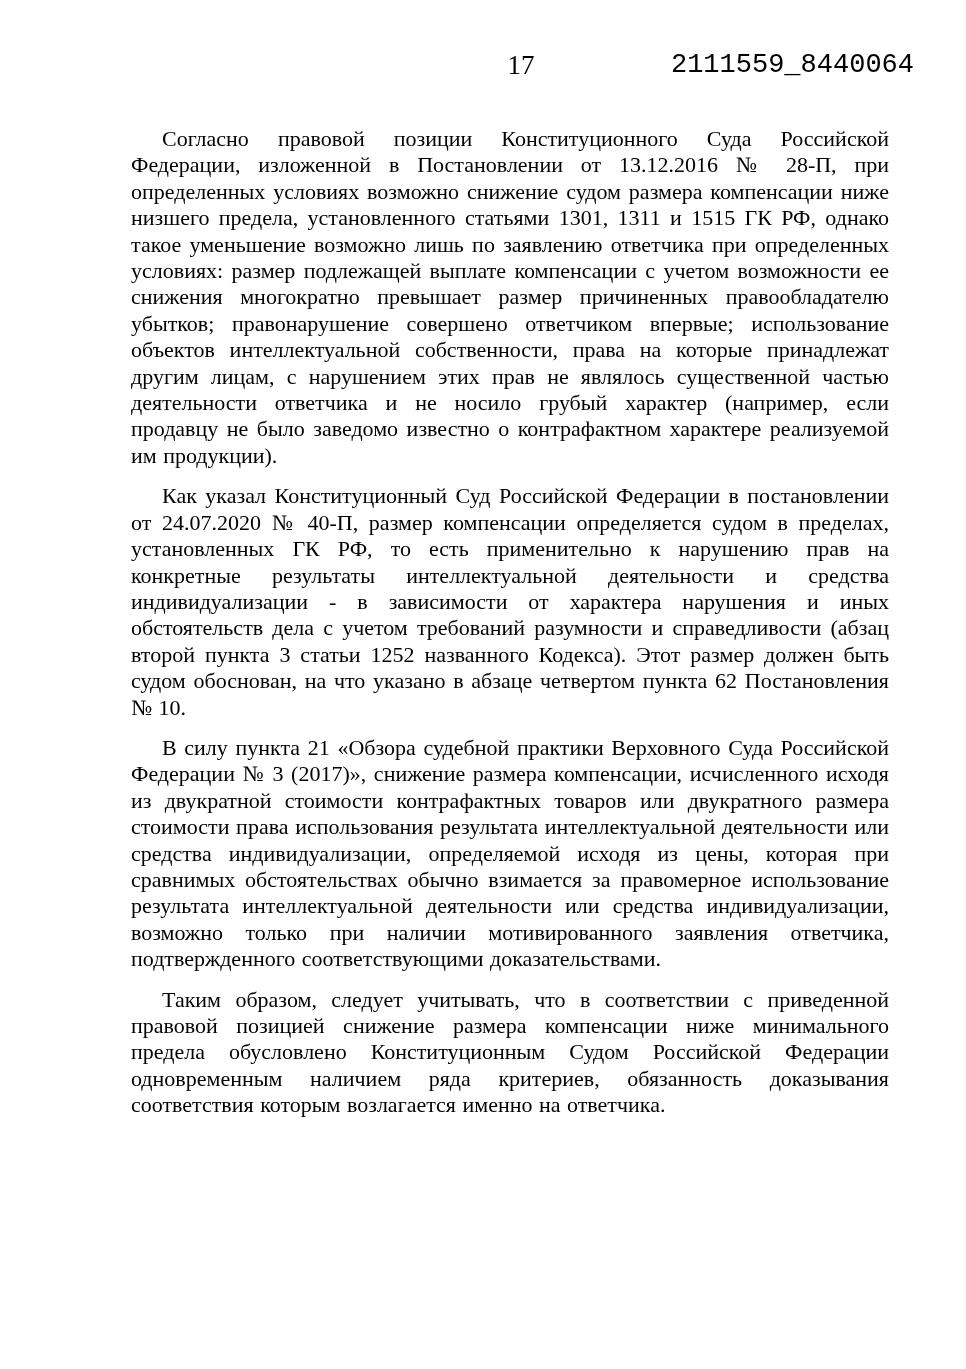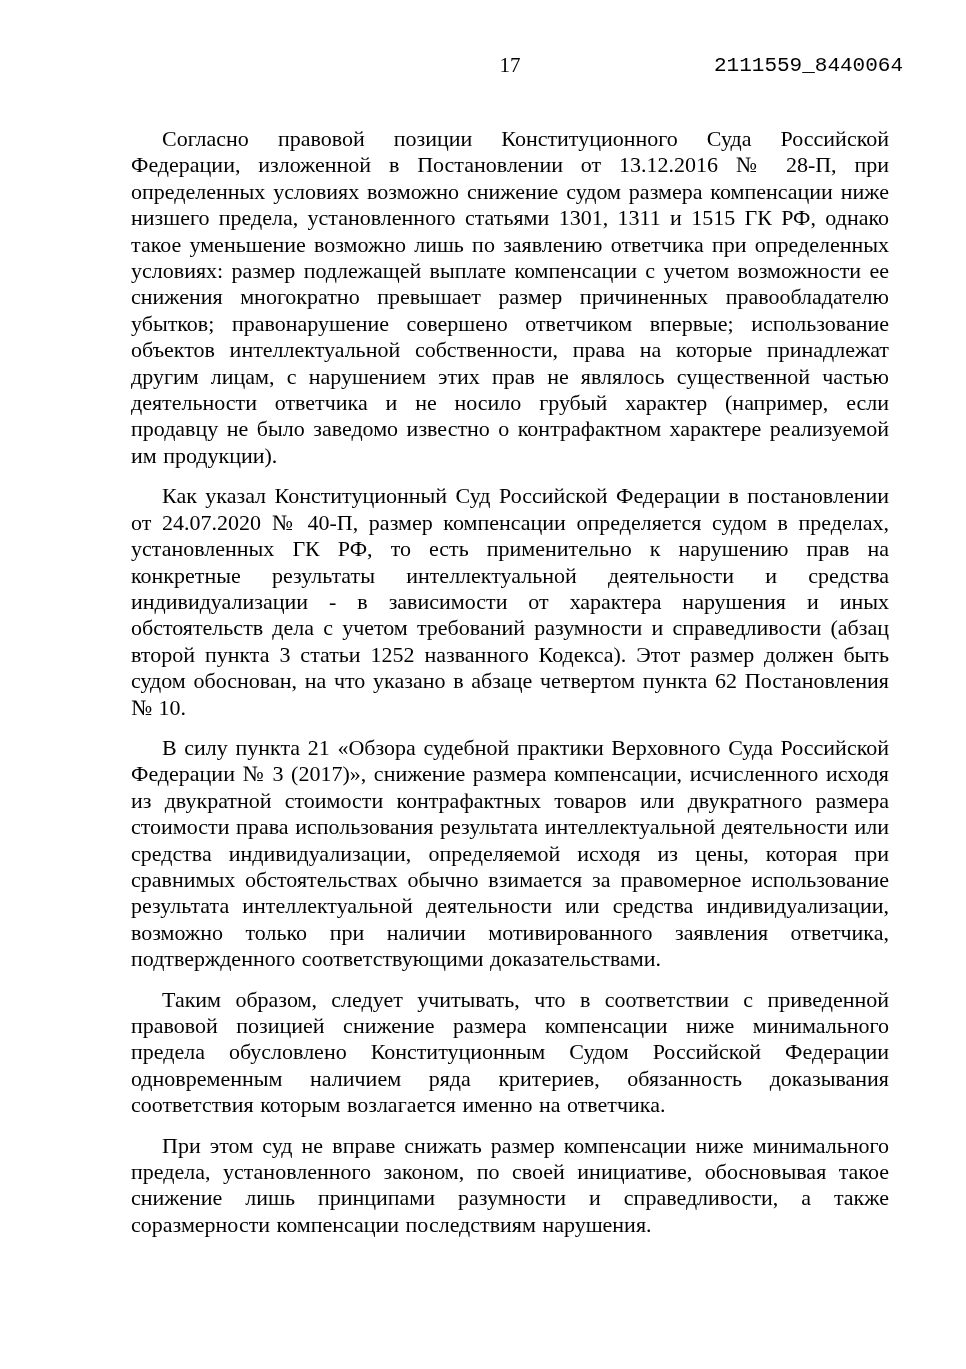--- a/index.html
+++ b/index.html
@@ -12,24 +12,24 @@
     width: 966px;
     height: 1369px;
     background: #ffffff;
     overflow: hidden;
     font-family: "Liberation Serif", "DejaVu Serif", serif;
     color: #000000;
   }
   .page-header {
     position: absolute;
     top: 52px;
-    left: 117px;
+    left: 128px;
     width: 786px;
     height: 27px;
-    font-size: 21px;
+    font-size: 27px;
     line-height: 27px;
   }
   .page-num {
     position: absolute;
     left: 0;
     right: 0;
     text-align: center;
   }
   .doc-num {
     position: absolute;
@@ -63,16 +63,15 @@
   <div class="page-header">
     <span class="page-num">17</span>
     <span class="doc-num">2111559_8440064</span>
   </div>
 
   <div class="content">
     <p>Согласно правовой позиции Конституционного Суда Российской Федерации, изложенной в Постановлении от 13.12.2016 № 28-П, при определенных условиях возможно снижение судом размера компенсации ниже низшего предела, установленного статьями 1301, 1311 и 1515 ГК РФ, однако такое уменьшение возможно лишь по заявлению ответчика при определенных условиях: размер подлежащей выплате компенсации с учетом возможности ее снижения многократно превышает размер причиненных правообладателю убытков; правонарушение совершено ответчиком впервые; использование объектов интеллектуальной собственности, права на которые принадлежат другим лицам, с нарушением этих прав не являлось существенной частью деятельности ответчика и не носило грубый характер (например, если продавцу не было заведомо известно о контрафактном характере реализуемой им продукции).</p>
     <p>Как указал Конституционный Суд Российской Федерации в постановлении от 24.07.2020 № 40-П, размер компенсации определяется судом в пределах, установленных ГК РФ, то есть применительно к нарушению прав на конкретные результаты интеллектуальной деятельности и средства индивидуализации - в зависимости от характера нарушения и иных обстоятельств дела с учетом требований разумности и справедливости (абзац второй пункта 3 статьи 1252 названного Кодекса). Этот размер должен быть судом обоснован, на что указано в абзаце четвертом пункта 62 Постановления № 10.</p>
     <p>В силу пункта 21 «Обзора судебной практики Верховного Суда Российской Федерации № 3 (2017)», снижение размера компенсации, исчисленного исходя из двукратной стоимости контрафактных товаров или двукратного размера стоимости права использования результата интеллектуальной деятельности или средства индивидуализации, определяемой исходя из цены, которая при сравнимых обстоятельствах обычно взимается за правомерное использование результата интеллектуальной деятельности или средства индивидуализации, возможно только при наличии мотивированного заявления ответчика, подтвержденного соответствующими доказательствами.</p>
     <p>Таким образом, следует учитывать, что в соответствии с приведенной правовой позицией снижение размера компенсации ниже минимального предела обусловлено Конституционным Судом Российской Федерации одновременным наличием ряда критериев, обязанность доказывания соответствия которым возлагается именно на ответчика.</p>
-    <p>При этом суд не вправе снижать размер компенсации ниже минимального предела, установленного законом, по своей инициативе, обосновывая такое снижение лишь принципами разумности и справедливости, а также соразмерности компенсации последствиям нарушения.</p>
   </div>
 
 </div>
 
 </body></html>

